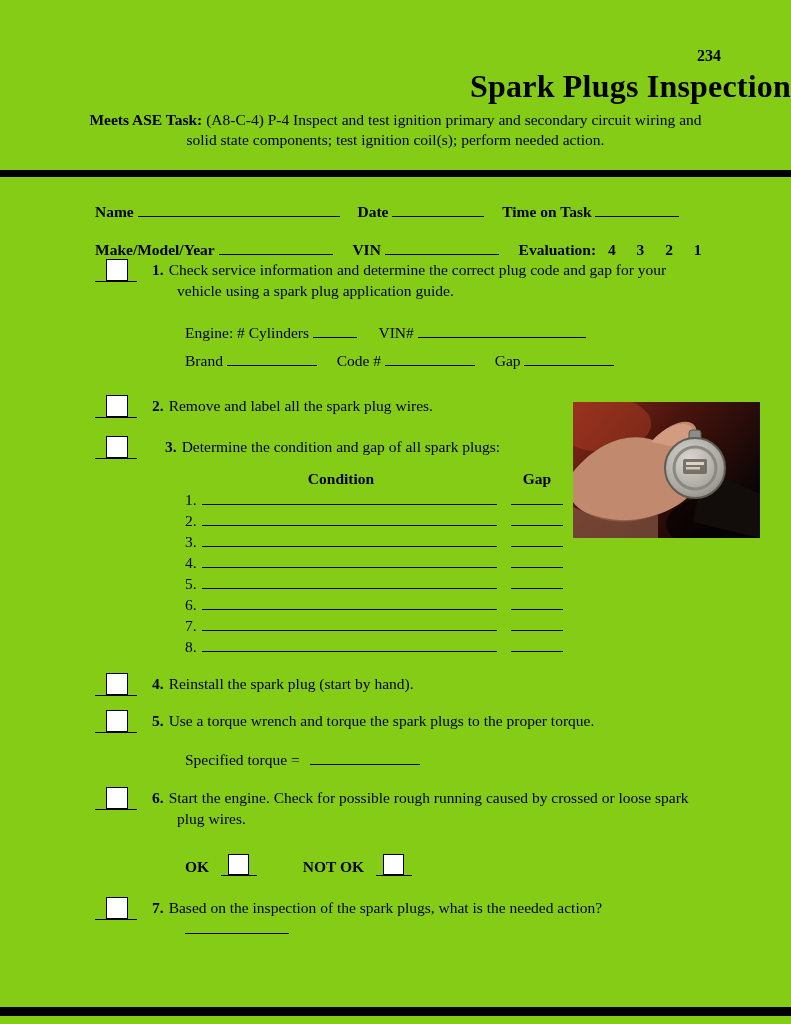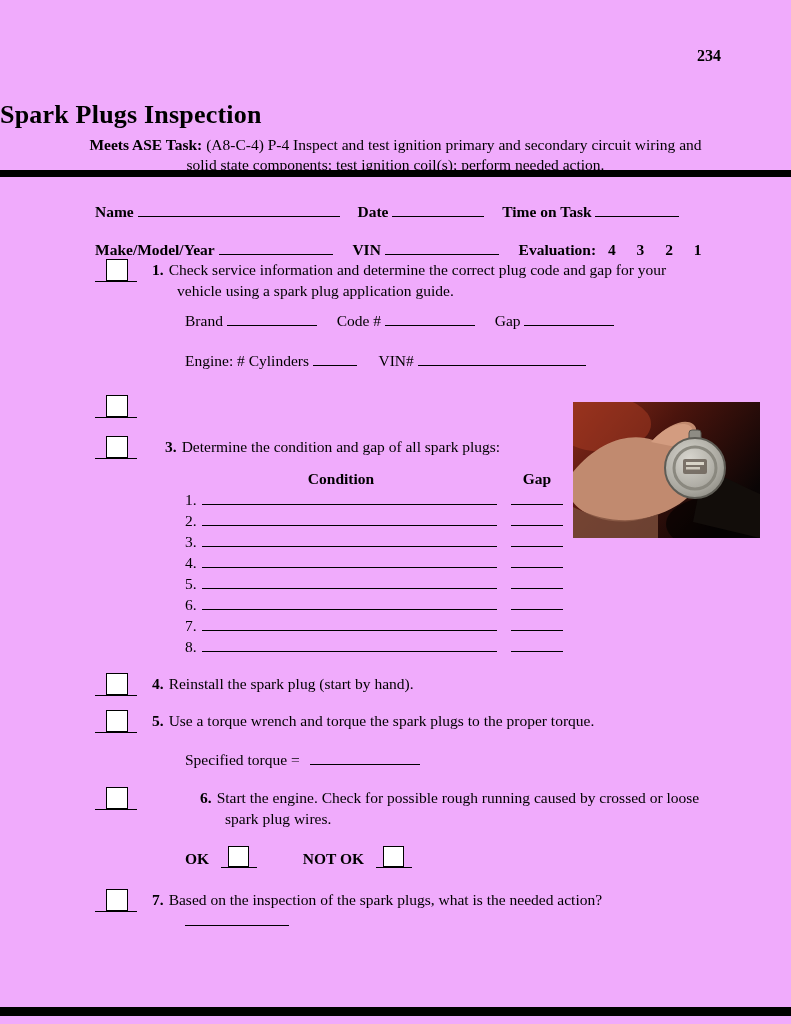--- a/index.html
+++ b/index.html
@@ -2,37 +2,37 @@
 <html><head>
 <meta charset="utf-8">
 <style>
   * { box-sizing: border-box; margin: 0; padding: 0; }
   html, body { background: #e8e8e8; }
   .page {
     position: relative;
     width: 791px;
     height: 1024px;
     margin: 0 auto;
-    background: #f0abfc;
+    background: #84cc16;
     font-family: "Liberation Serif", "DejaVu Serif", serif;
     font-size: 15.5px;
     color: #000;
     overflow: hidden;
   }
   .pageno {
     position: absolute;
     top: 47px;
     right: 70px;
     font-weight: bold;
     font-size: 16px;
   }
   .title {
-    text-align: left;
-    padding-top: 100px;
-    font-size: 26px;
+    text-align: right;
+    padding-top: 68px;
+    font-size: 32px;
     font-weight: bold;
     letter-spacing: 0.2px;
   }
   .ase {
     width: 632px;
     margin: 5px auto 0;
     text-align: center;
     line-height: 1.32;
   }
   .rule-top {
@@ -102,30 +102,30 @@
     line-height: 1.38;
   }
   .num { font-weight: bold; margin-right: 5px; }
   .w520 { max-width: 522px; }
   .w555 { max-width: 556px; }
 
   .sub { margin-left: 90px; white-space: nowrap; }
   .sub-engine { margin-top: 21px; }
   .sub-brand  { margin-top: 9px; }
   .sub-torque { margin-top: 17px; }
-  .sub-ok     { margin-top: 15px; }
+  .sub-ok     { margin-top: 23px; }
   .oklbl { font-weight: bold; }
   .ok-gap { display: inline-block; width: 38px; }
 
   .step-1 { }
   .step-2 { margin-top: 25px; }
   .step-3 { margin-top: 18px; gap: 13px; }
   .step-4 { margin-top: 17px; }
   .step-5 { margin-top: 14px; }
-  .step-6 { margin-top: 18px; gap: 48px; }
+  .step-6 { margin-top: 18px; }
   .step-7 { margin-top: 21px; }
 
   .ptable { margin-left: 90px; margin-top: 11px; font-family: Liberation Serif, serif; }
   .phead { display: flex; font-weight: bold; }
   .phead .cond-h { width: 312px; text-align: center; }
   .phead .gap-h  { width: 52px;  text-align: center; margin-left: 14px; }
   .trow { display: flex; align-items: baseline; height: 19px; margin-top: 2px; }
   .trow .rn { width: 17px; flex: 0 0 auto; }
   .trow .lline { width: 295px; flex: 0 0 auto; }
   .trow .gline { width: 52px; margin-left: 14px; flex: 0 0 auto; }
@@ -176,39 +176,42 @@
 
     <div class="step step-1">
       <span class="chk">
           <span class="box"></span>
         </span>
       <div class="stept w520">
         <b class="num">1.</b><span>Check service information and determine the correct plug code and gap for your vehicle using a spark plug application guide.</span>
       </div>
     </div>
 
+    <div class="sub sub-engine">
+      <span>Engine:  # Cylinders</span>
+      <span class="blank" style="width:44px; margin-right:18px;"></span>
+      <span>VIN#</span>
+      <span class="blank" style="width:168px;"></span>
+    </div>
     <div class="sub sub-brand">
       <span>Brand</span>
       <span class="blank" style="width:90px; margin-right:16px;"></span>
       <span>Code #</span>
       <span class="blank" style="width:90px; margin-right:16px;"></span>
       <span>Gap</span>
       <span class="blank" style="width:90px;"></span>
     </div>
-    <div class="sub sub-engine">
-      <span>Engine:  # Cylinders</span>
-      <span class="blank" style="width:44px; margin-right:18px;"></span>
-      <span>VIN#</span>
-      <span class="blank" style="width:168px;"></span>
-    </div>
 
     <div class="step step-2">
       <span class="chk">
           <span class="box"></span>
         </span>
+      <div class="stept">
+        <b class="num">2.</b><span>Remove and label all the spark plug wires.</span>
+      </div>
     </div>
 
     <div class="step step-3">
       <span class="chk">
           <span class="box"></span>
         </span>
       <div class="stept">
         <b class="num">3.</b><span>Determine the condition and gap of all spark plugs:</span>
       </div>
     </div>

